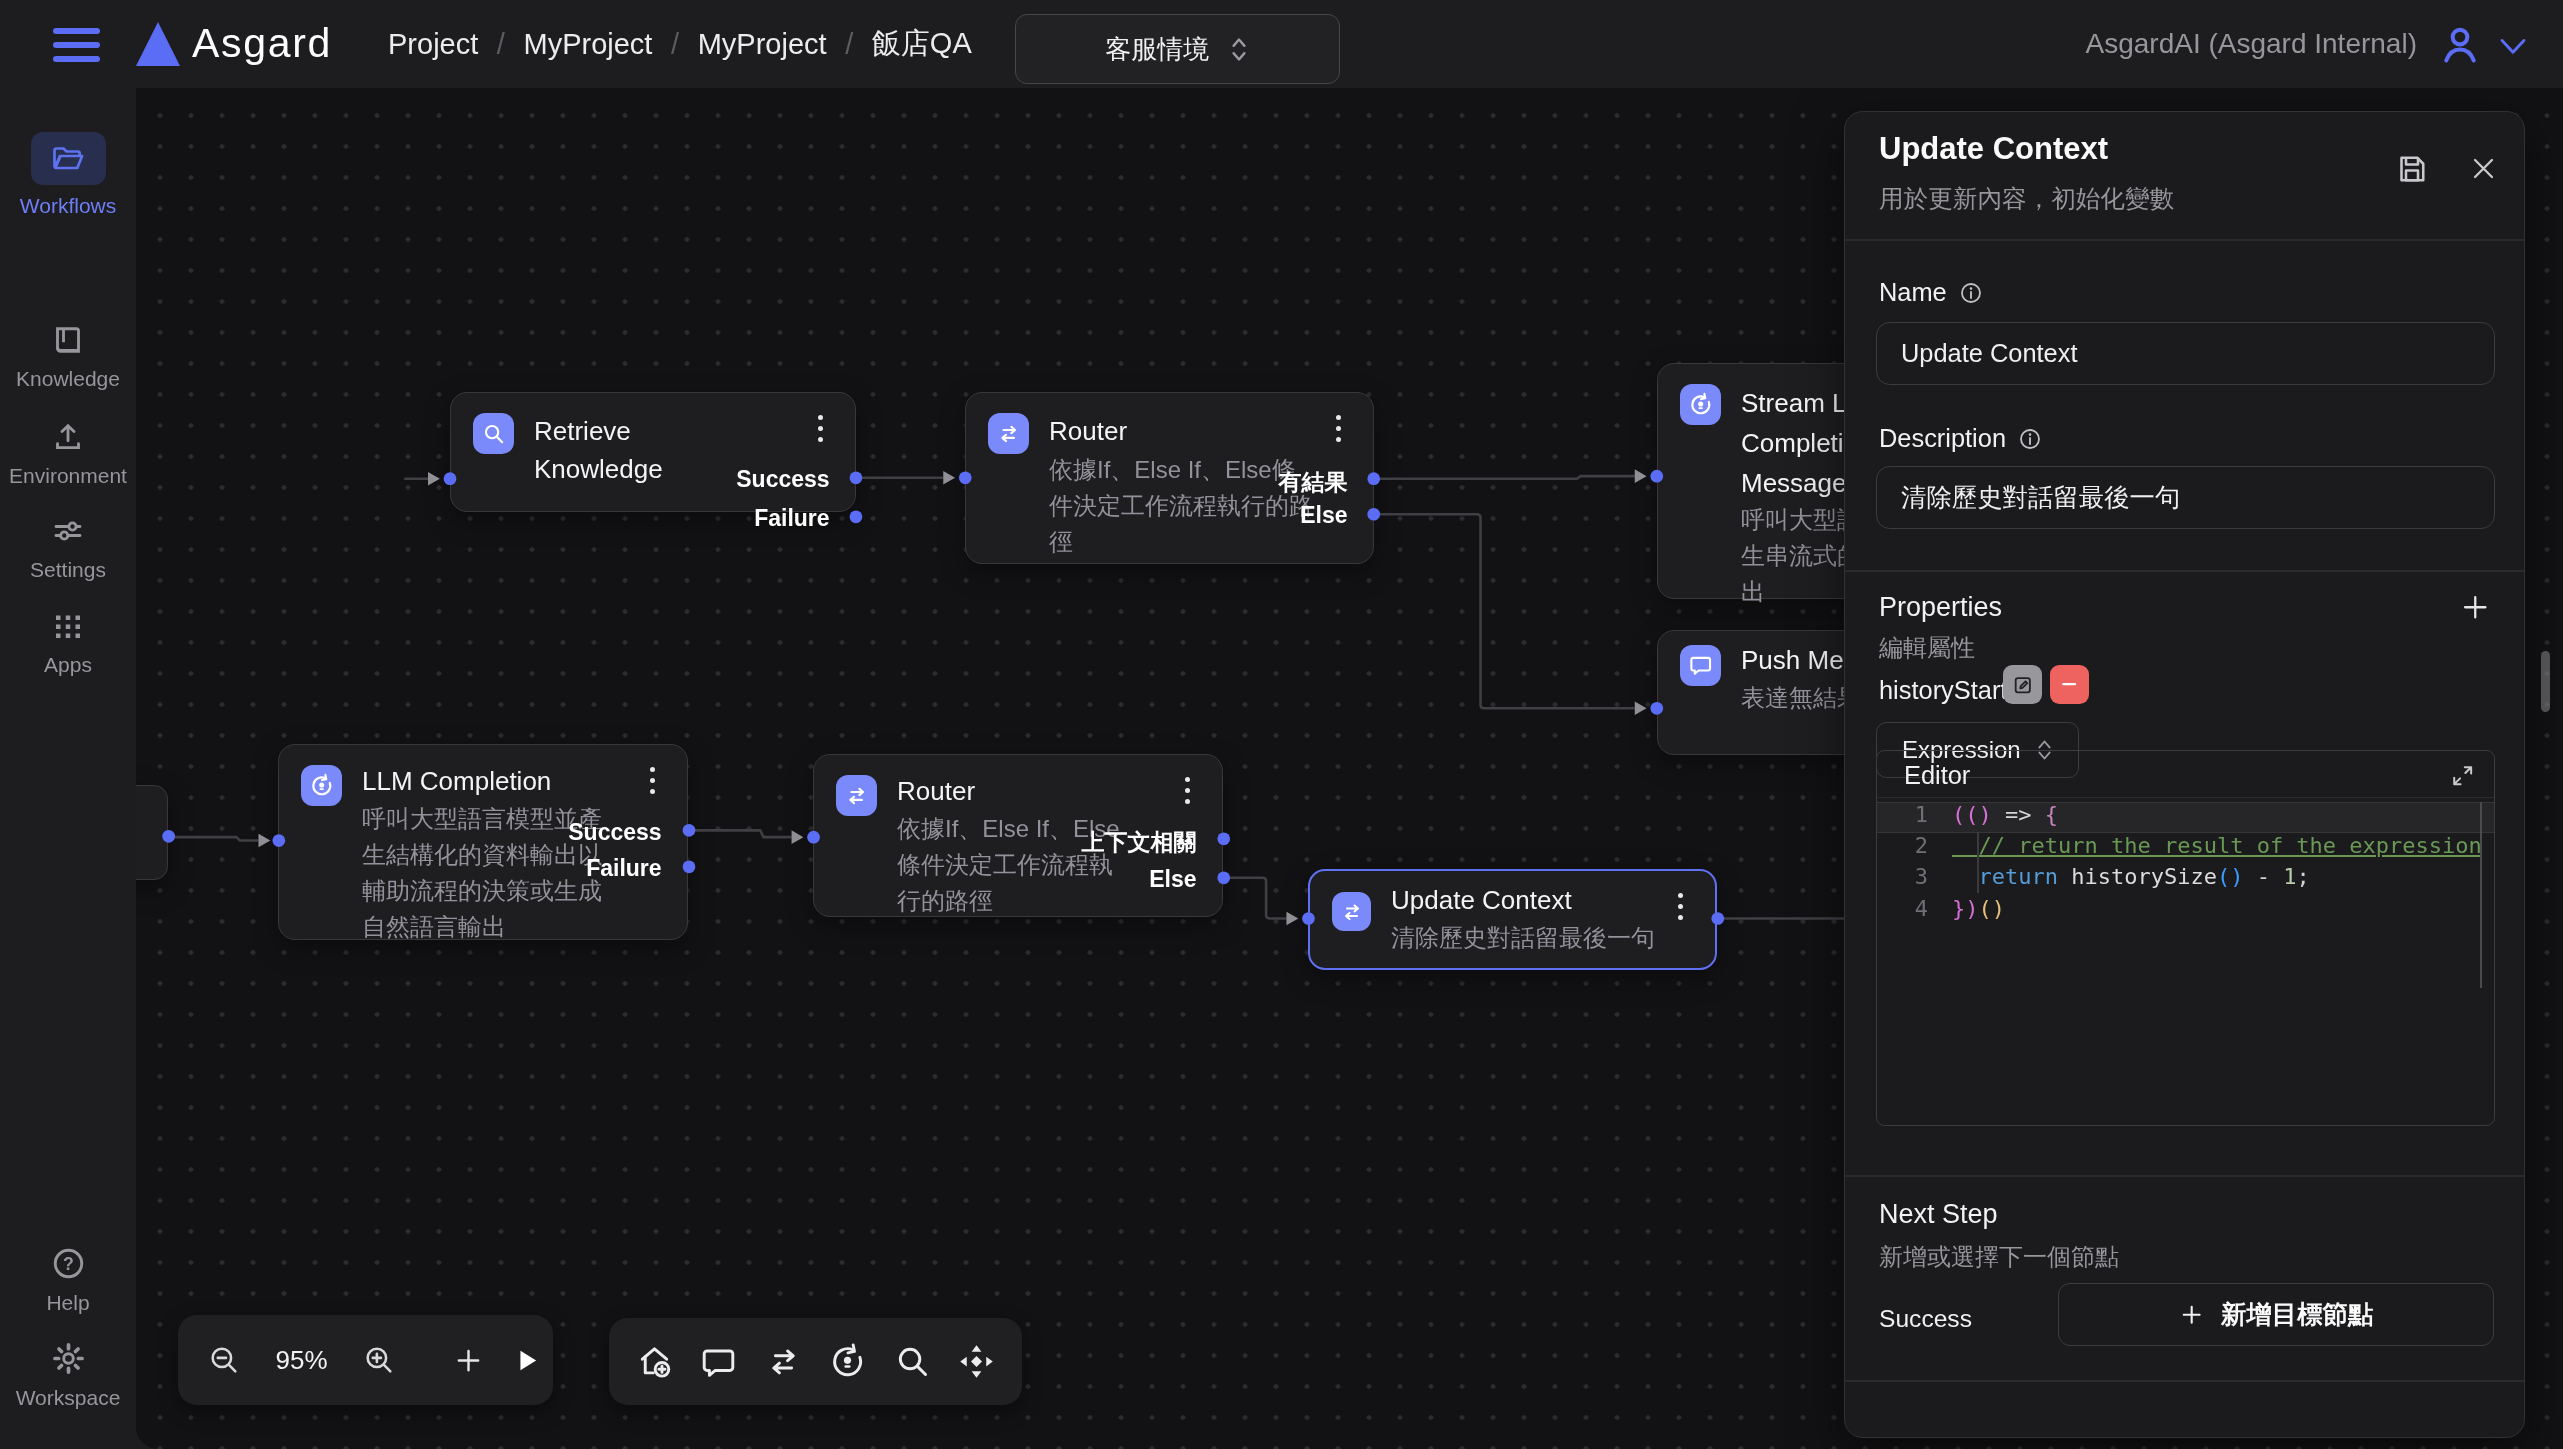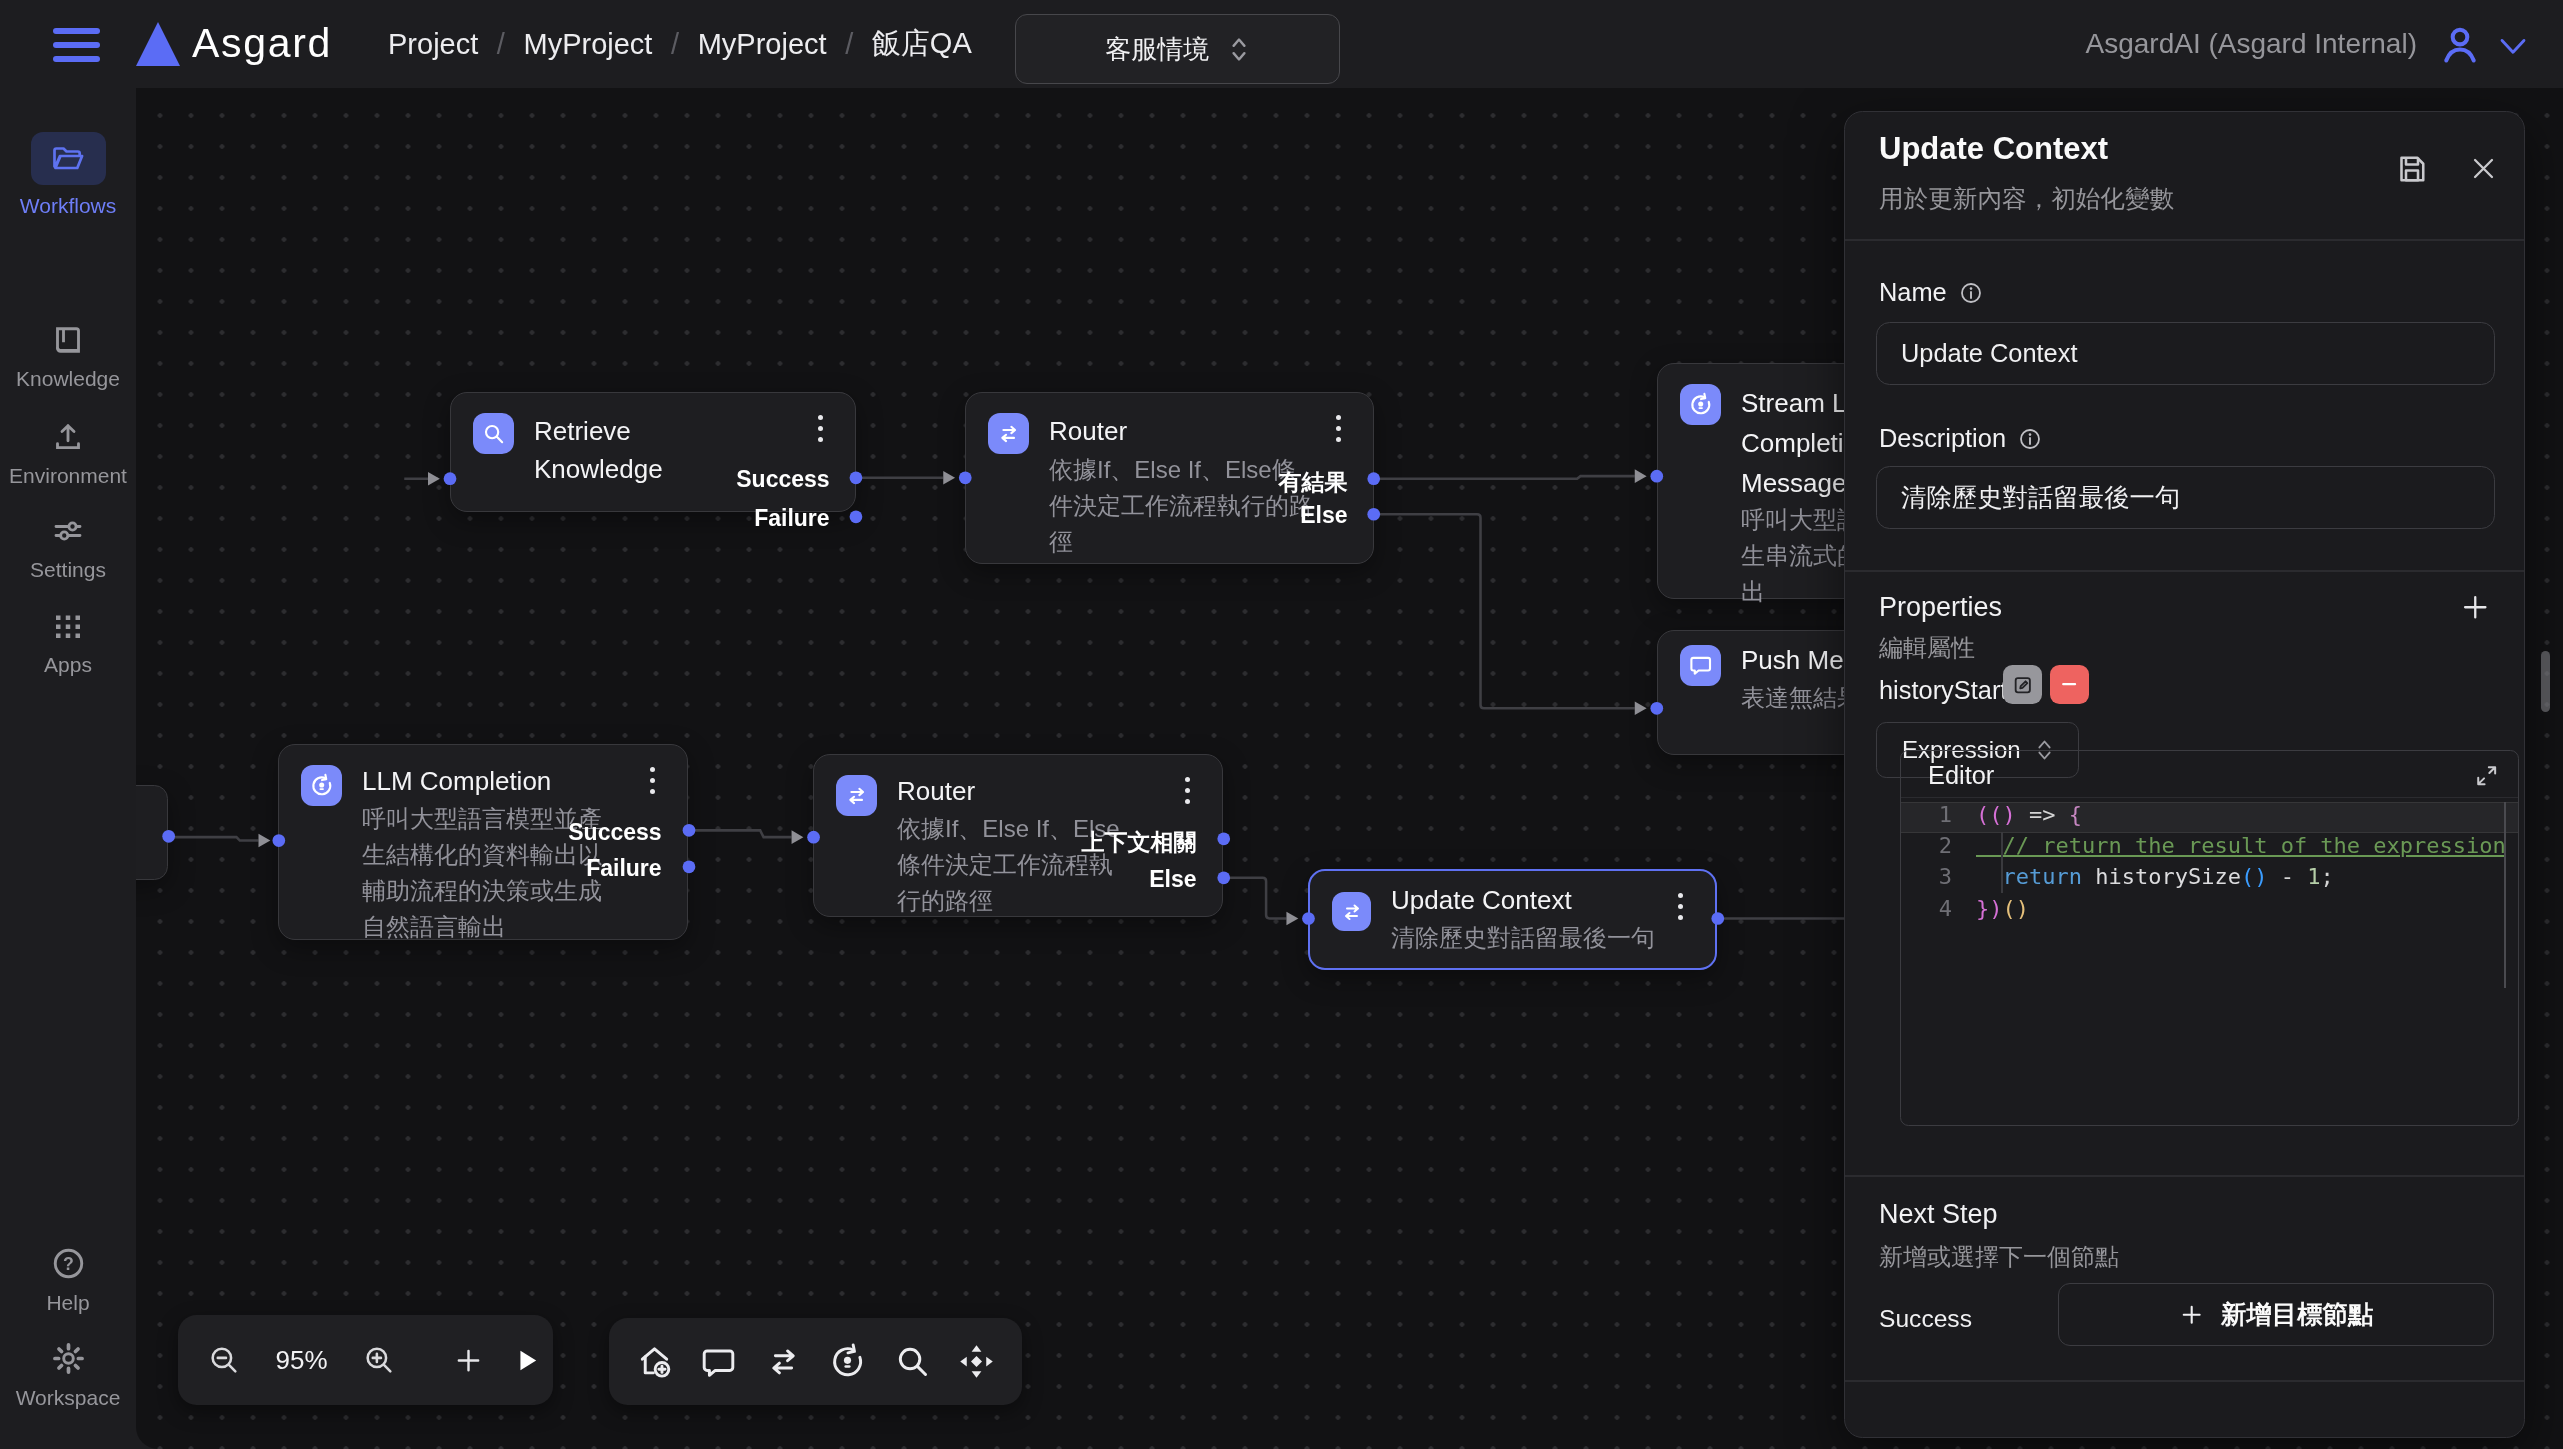--- a/index.html
+++ b/index.html
@@ -45,21 +45,21 @@
 
   
   #panel { position:absolute; left:1844px; top:111px; width:681px; height:1327px; background:#1b1b1e; border:0.8px solid #313136;
     border-radius:18.6px; z-index:10; box-shadow:0 17px 51px rgba(0,0,0,.5); }
   .pdiv { position:absolute; left:0; right:0; height:1.7px; background:#2b2b2f; }
   .plabel { position:absolute; left:34px; color:#f2f2f4; font-size:25.4px; display:flex; align-items:center; gap:12px; }
   .pinput { position:absolute; left:31px; width:619px; height:63px; border:1.7px solid #3c3c41; border-radius:13.6px; background:transparent;
     color:#f0f0f2; font-size:25.4px; padding:0 24px; font-family:"Liberation Sans","DejaVu Sans",sans-serif; outline:none; }
   .icon-btn { cursor:pointer; display:flex; align-items:center; justify-content:center; }
 
-  #editor-card { position:absolute; left:31px; top:638px; width:619px; height:376px; border:1.7px solid #3c3c41; border-radius:8.5px; overflow:hidden;margin-left:24px; }
+  #editor-card { position:absolute; left:31px; top:638px; width:619px; height:376px; border:1.7px solid #3c3c41; border-radius:8.5px; overflow:hidden; }
   #editor-head { position:absolute; left:0; right:0; top:0; height:47px; border-bottom:1.7px solid #2b2b2f; }
   #editor-title { position:absolute; left:27px; top:10.2px; font-size:25.4px; color:#f2f2f4; }
   #code-area { position:absolute; left:0; right:0; top:49px; bottom:0; font-family:"DejaVu Sans Mono","Liberation Mono",monospace; font-size:22px; }
   .code-row { position:absolute; left:0; right:0; height:31px; display:flex; }
   .code-row .ln { width:75px; text-align:right; padding-right:24px; color:#6f6f75; }
   .code-row .code { white-space:pre; }
   .code-row.active-line { background:rgba(255,255,255,.05); box-shadow:inset 0 0.8px 0 rgba(255,255,255,.10), inset 0 -0.8px 0 rgba(255,255,255,.10); }
   #indent-guide { position:absolute; left:100px; top:81px; width:1.7px; height:61px; background:#3a3a3e; }
   #editor-scroll { position:absolute; right:12px; top:51px; width:1.7px; height:186px; background:#4a4a4f; }
 

